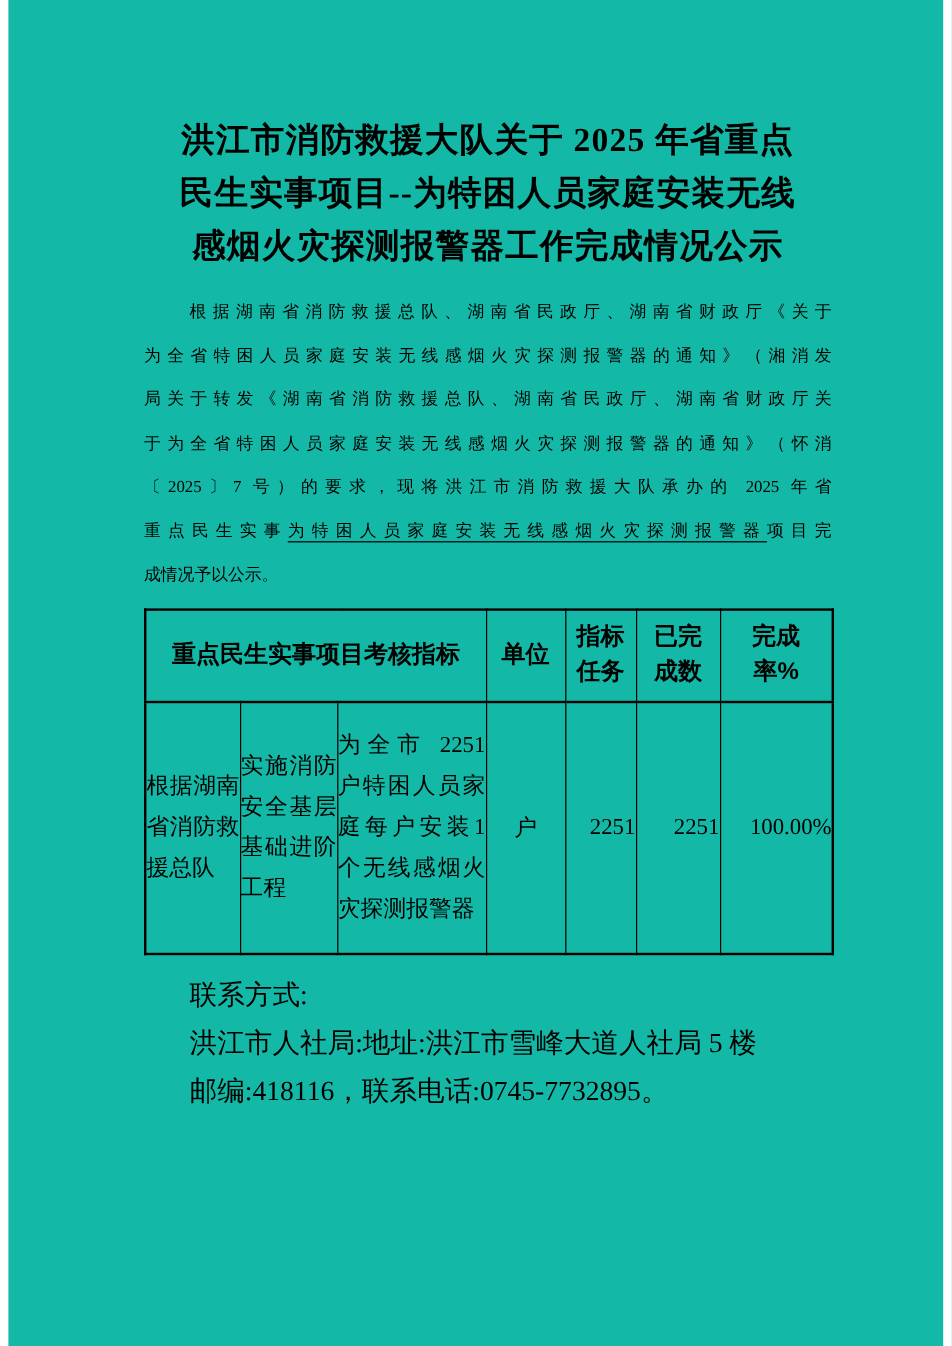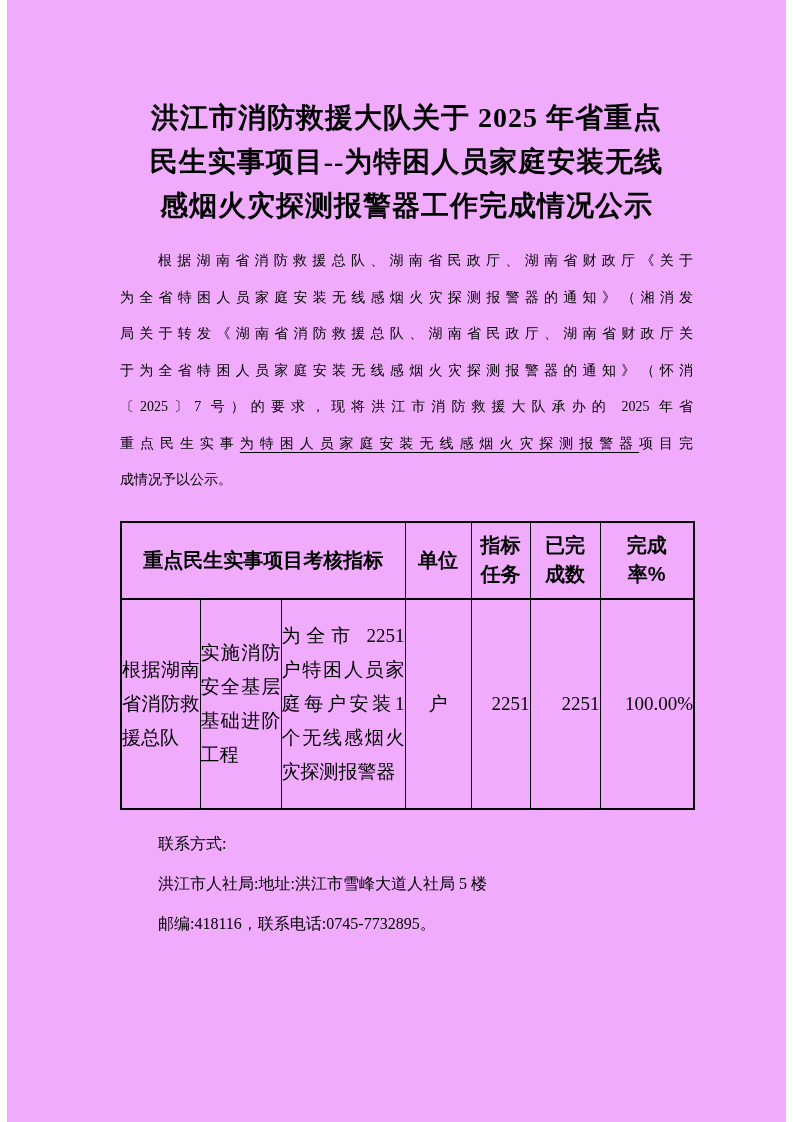--- a/index.html
+++ b/index.html
@@ -2,21 +2,21 @@
 <html><head>
 <meta charset="utf-8">
 <style>
   * { margin: 0; padding: 0; box-sizing: border-box; }
   html, body { background: #ffffff; }
   .page {
     position: relative;
     width: 779px;
     height: 1122px;
     margin: 0 auto;
-    background: #f0abfc;
+    background: #14b8a6;
     color: #000000;
     font-family: "Liberation Serif", "DejaVu Serif", serif;
     overflow: hidden;
   }
   .content {
     position: absolute;
     left: 113px;
     top: 0;
     width: 573px;
   }
@@ -35,21 +35,21 @@
   .line { width: 573px; overflow: hidden; }
   .line.fill { text-align: justify; text-align-last: justify; }
   .line.indent { text-indent: 38px; }
   .u {
     text-decoration: underline;
     text-underline-offset: 4px;
     text-decoration-thickness: 1px;
   }
   
   table.kpi {
-    margin-top: 22px;
+    margin-top: 8px;
     border-collapse: collapse;
     table-layout: fixed;
     width: 573px;
     font-size: 19px;
   }
   table.kpi td {
     border: 1px solid #000;
     padding: 0;
     vertical-align: middle;
   }
@@ -70,21 +70,21 @@
     padding: 12px 8px 0 8px;
     line-height: 34px;
     text-align: justify;
     word-break: break-all;
     line-break: anywhere;
   }
   td.cell-unit { text-align: center; }
   td.cell-num { text-align: right; padding-right: 8px; }
   
   .para2 { margin-top: 14px; }
-  .contact { margin-top: 8px; font-size: 16px; line-height: 40px; }
+  .contact { margin-top: 8px; font-size: 23px; line-height: 40px; }
 </style>
 </head>
 <body>
 
 <div class="page">
   <div class="content">
 
     <div class="doc-title">
       <div class="title-line">洪江市消防救援大队关于 2025 年省重点</div>
       <div class="title-line">民生实事项目--为特困人员家庭安装无线</div>

